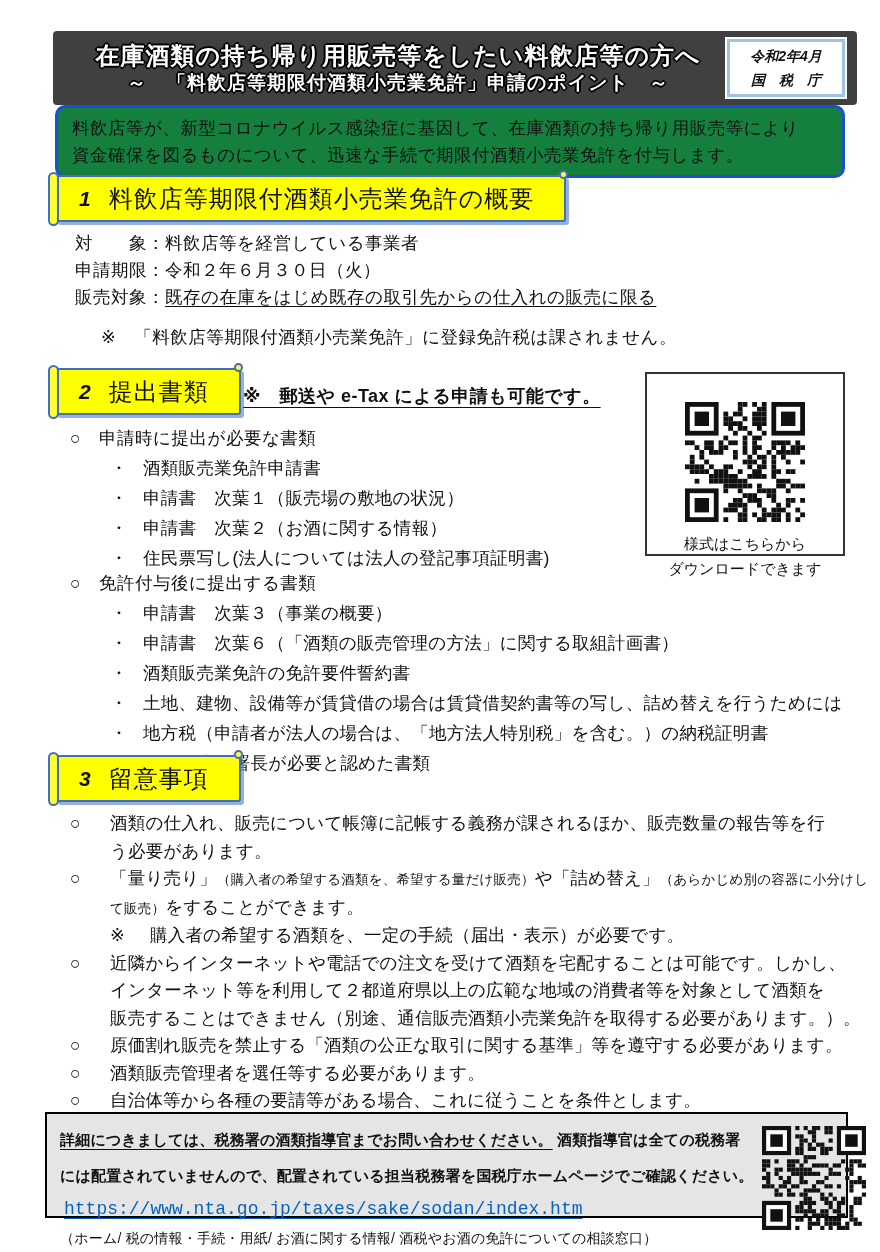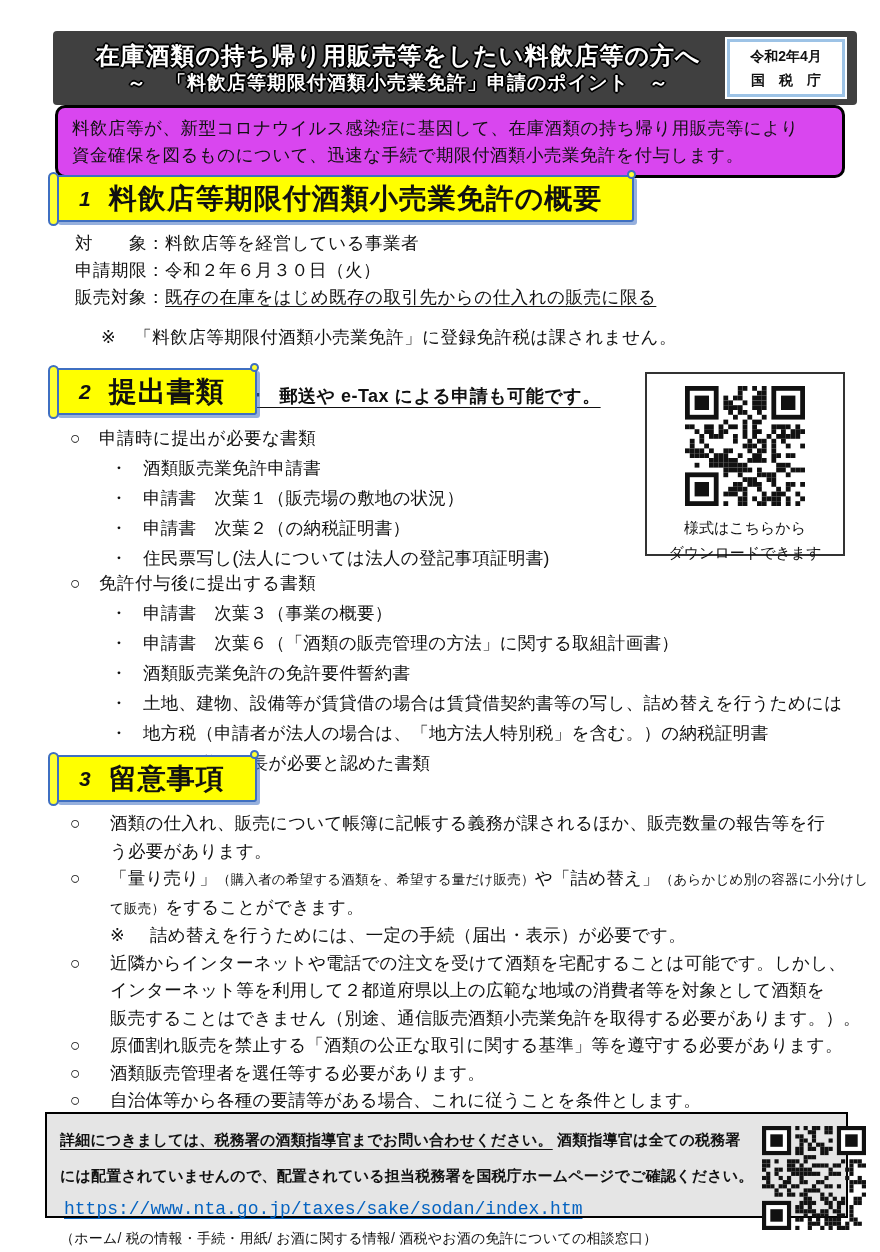--- a/index.html
+++ b/index.html
@@ -19,60 +19,60 @@
   .header-titles { flex:1; text-align:center; padding-right:6px; }
   .ht1 {
     font-size:24px; font-weight:bold; color:#fff; letter-spacing:1px; line-height:1.25;
     text-shadow:-2px 0 #000,2px 0 #000,0 -2px #000,0 2px #000,-1px -1px #000,1px 1px #000,1px -1px #000,-1px 1px #000;
   }
   .ht2 {
     font-size:19px; font-weight:bold; color:#fff; letter-spacing:1px; line-height:1.3;
     text-shadow:-2px 0 #000,2px 0 #000,0 -2px #000,0 2px #000,-1px -1px #000,1px 1px #000,1px -1px #000,-1px 1px #000;
   }
   .date-box { background:#fff; padding:2px; width:122px; }
-  .date-box-inner { border:3px solid #9dc3e6; background:#fff; padding:7px 6px; text-align:center; }
+  .date-box-inner { border:3px solid #9dc3e6; background:#fff; padding:7px 6px; text-align:center;font-style:italic; }
   .date-line { font-size:14px; font-weight:bold; line-height:1.0; }
   .agency-line { font-size:14px; font-weight:bold; margin-top:10px; line-height:1.0; }
   
   .intro {
     position:absolute; left:55px; top:105px; width:790px;
-    border:3px solid #000000; border-radius:10px; background:#d946ef;
+    border:3px solid #1d4ed8; border-radius:10px; background:#15803d;
     padding:7px 14px; font-size:17.5px; line-height:1.52; white-space:pre-line; letter-spacing:0.5px;
   }
   
   .banner { position:absolute; display:flex; align-items:stretch; height:47px; }
   .roll {
     width:11px; background:#ffff33; border:2px solid #3f6fc1; border-radius:6px;
     margin-right:-4px; z-index:2; height:54px; margin-top:-3px;
   }
   .banner-body {
     position:relative; background:#ffff00; border:2px solid #3f6fc1; border-radius:3px;
     box-shadow:3px 3px 0 rgba(63,111,193,.55);
     display:flex; align-items:center; padding:0 30px 0 22px; z-index:1;
   }
   .banner-num { font-style:italic; font-weight:bold; font-size:21px; margin-right:18px; }
-  .banner-title { font-weight:bold; font-size:28px; letter-spacing:1px; }
+  .banner-title { font-weight:normal; font-size:24px; letter-spacing:1px; }
   .knob {
     position:absolute; right:-4px; top:-7px; width:9px; height:9px;
     background:#ffff33; border:2px solid #3f6fc1; border-radius:50%;
   }
   
   .s1-content { position:absolute; left:75px; top:230px; font-size:17.5px; }
   .s1-row { line-height:27px; letter-spacing:0.5px; }
   .s1-row .u { text-decoration:underline; text-underline-offset:3px; }
   .s1-note { margin-top:13px; line-height:27px; padding-left:26px; letter-spacing:0.5px; }
   
   .s2-note {
     position:absolute; left:243px; top:384px; font-size:18px; font-weight:600;
     text-decoration:underline; text-underline-offset:5px; letter-spacing:0.5px;
   }
   .qr-box1 {
     position:absolute; left:645px; top:372px; width:200px; height:184px;
     border:2px solid #333; background:#fff; display:flex; flex-direction:column; align-items:center;
-    padding-top:12px;
+    padding-top:28px;
   }
   .qr-caption { font-family:"Liberation Serif","DejaVu Serif",serif; font-size:15px; line-height:1.65; text-align:center; margin-top:6px; }
   .s2-list { position:absolute; font-size:17.5px; }
   .s2-g1 { left:70px; top:423px; }
   .s2-g2 { left:70px; top:568px; }
   .s2-heading { line-height:30px; letter-spacing:0.5px; }
   .s2-item { display:flex; line-height:30px; letter-spacing:0.3px; }
   .s2-item .blt { width:33px; padding-left:40px; box-sizing:content-box; flex:none; }
   
   .s3-content { position:absolute; left:70px; top:810px; width:800px; font-size:17.5px; }
@@ -384,21 +384,21 @@
     <div class="s2-item">
         <span class="blt">・</span>
         <span>酒類販売業免許申請書</span>
       </div>
     <div class="s2-item">
         <span class="blt">・</span>
         <span>申請書　次葉１（販売場の敷地の状況）</span>
       </div>
     <div class="s2-item">
         <span class="blt">・</span>
-        <span>申請書　次葉２（の納税証明書）</span>
+        <span>申請書　次葉２（お酒に関する情報）</span>
       </div>
     <div class="s2-item">
         <span class="blt">・</span>
         <span>住民票写し(法人については法人の登記事項証明書)</span>
       </div>
   </div>
 
   <div class="s2-list s2-g2">
     <div class="s2-heading">○　免許付与後に提出する書類</div>
     <div class="s2-item">
@@ -441,21 +441,21 @@
       <span class="mk">○</span>
       <span class="tx">酒類の仕入れ、販売について帳簿に記帳する義務が課されるほか、販売数量の報告等を行
 う必要があります。</span>
     </div>
     <div class="s3-b">
       <span class="mk">○</span>
       <span class="tx"><span>「量り売り」</span><span class="small-paren">（購入者の希望する酒類を、希望する量だけ販売）</span><span>や「詰め替え」</span><span class="small-paren">（あらかじめ別の容器に小分けして販売）</span><span>をすることができます。</span></span>
     </div>
     <div class="s3-b s3-sub">
       <span class="mk">※</span>
-      <span class="tx">詰め替えを行うためには、一定の手続（届出・表示）が必要です。</span>
+      <span class="tx">購入者の希望する酒類を、一定の手続（届出・表示）が必要です。</span>
     </div>
     <div class="s3-b">
       <span class="mk">○</span>
       <span class="tx">近隣からインターネットや電話での注文を受けて酒類を宅配することは可能です。しかし、
 インターネット等を利用して２都道府県以上の広範な地域の消費者等を対象として酒類を
 販売することはできません（別途、通信販売酒類小売業免許を取得する必要があります。）。</span>
     </div>
     <div class="s3-b">
       <span class="mk">○</span>
       <span class="tx">原価割れ販売を禁止する「酒類の公正な取引に関する基準」等を遵守する必要があります。</span>

